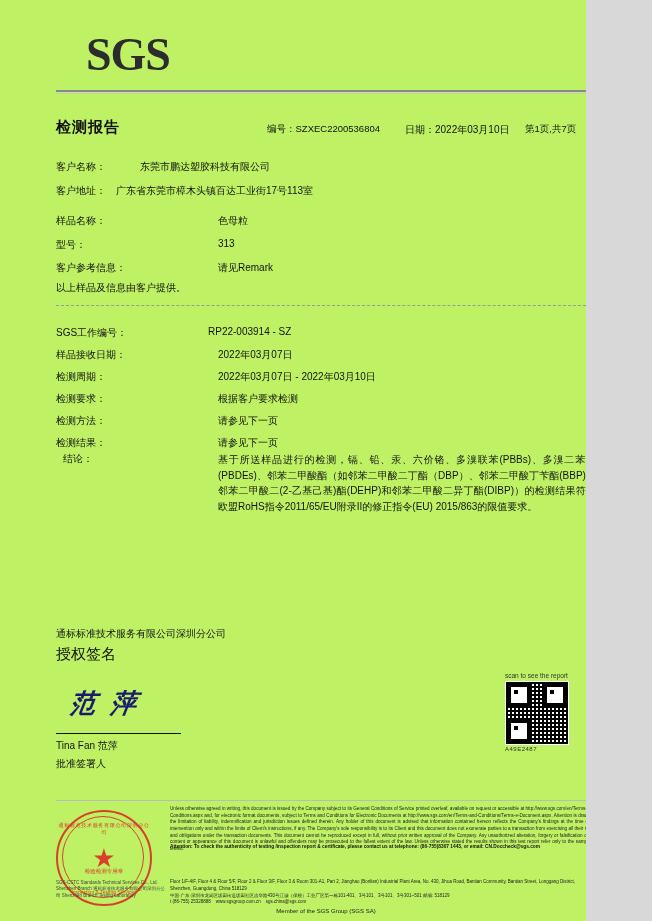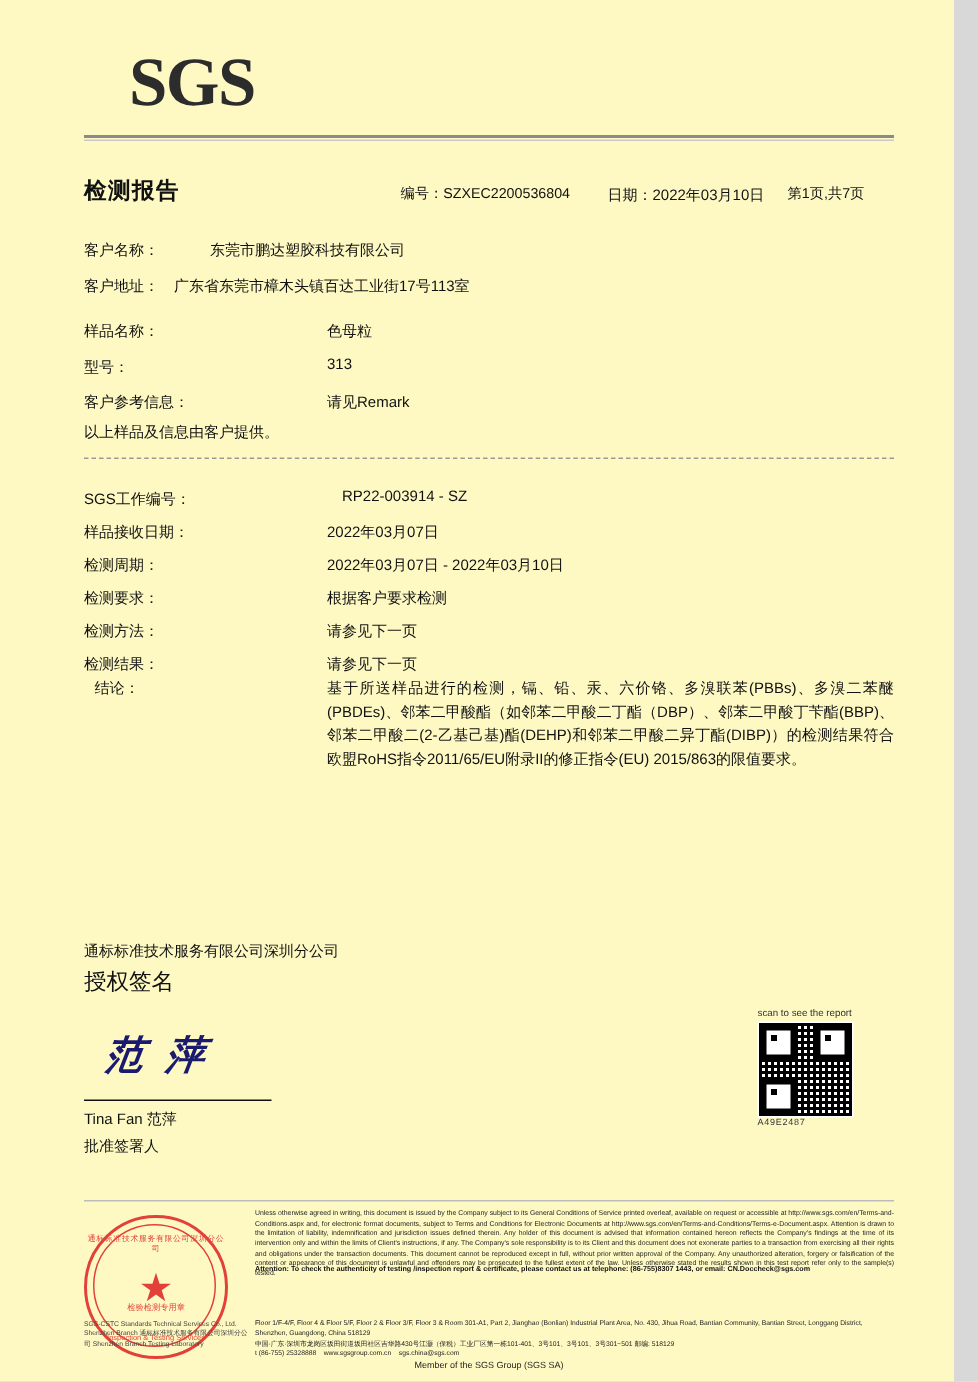--- a/index.html
+++ b/index.html
@@ -5,23 +5,23 @@
   html, body {
     margin: 0;
     padding: 0;
     background: #d8d8d8;
   }
   body {
     font-family: "Liberation Sans", sans-serif;
   }
   .page {
     position: relative;
-    width: 636px;
+    width: 586px;
     height: 921px;
-    background: #fef9c3;
+    background: #bef264;
     overflow: hidden;
     box-sizing: border-box;
   }
   
   .sgs-logo {
     position: absolute;
     left: 86px;
     top: 32px;
     font-family: "Liberation Serif", serif;
     font-weight: bold;
@@ -362,21 +362,21 @@
     <span class="lbl">客户参考信息：</span>
     <span class="val">请见Remark</span>
   </div>
 
   <div class="note-line" style="top:281px;">以上样品及信息由客户提供。</div>
 
   <div class="dashed" style="top:305px;"></div>
 
   <div class="field" style="left:56px; top:326px;">
     <span class="lbl">SGS工作编号：</span>
-    <span class="val" style="left:172px;">RP22-003914 - SZ</span>
+    <span class="val" style="left:152px;">RP22-003914 - SZ</span>
   </div>
   <div class="field" style="left:56px; top:348px;">
     <span class="lbl">样品接收日期：</span>
     <span class="val" style="left:162px;">2022年03月07日</span>
   </div>
   <div class="field" style="left:56px; top:370px;">
     <span class="lbl">检测周期：</span>
     <span class="val" style="left:162px;">2022年03月07日 - 2022年03月10日</span>
   </div>
   <div class="field" style="left:56px; top:392px;">

